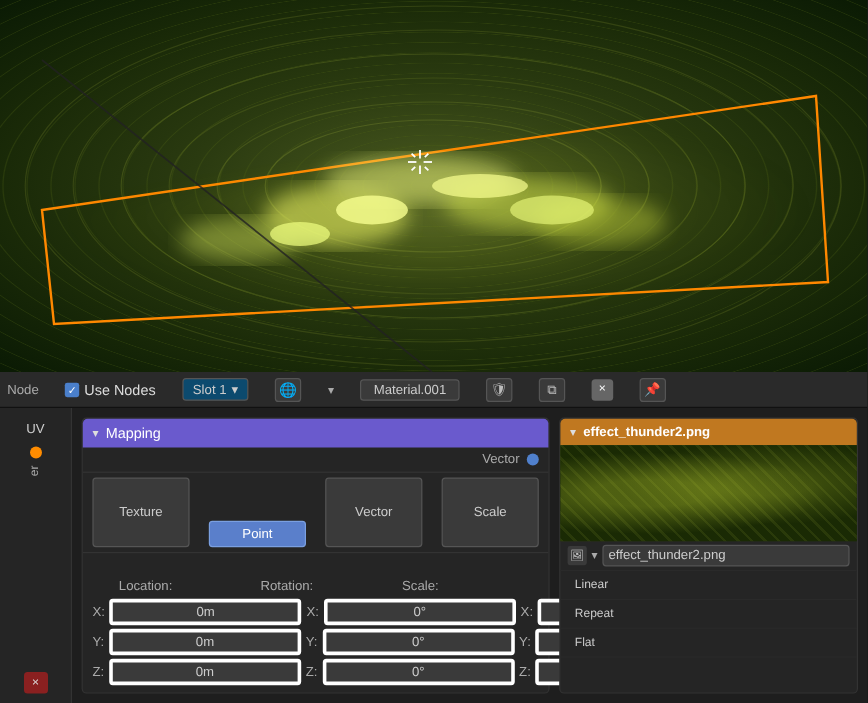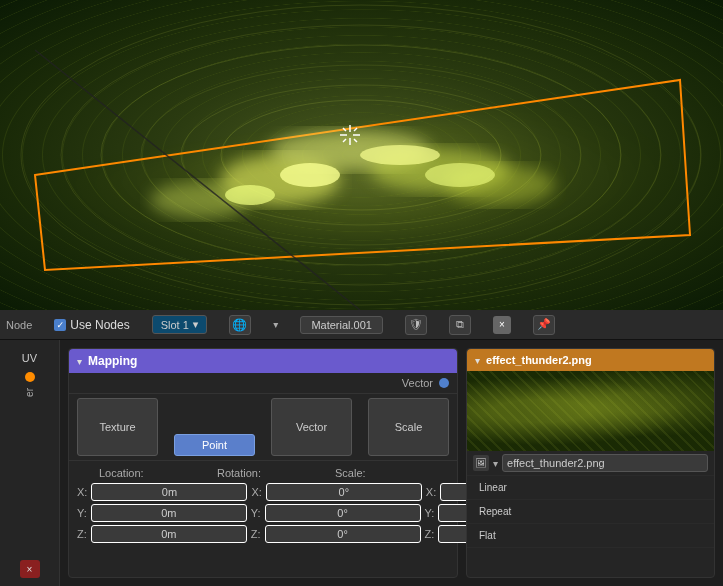--- a/index.html
+++ b/index.html
@@ -172,21 +172,21 @@
       gap: 6px;
     }
 
     .node-header-arrow {
       color: #ddd;
       font-size: 10px;
     }
 
     .node-header-title {
       color: #fff;
-      font-weight: bold;
+      font-weight: normal;
       font-size: 12px;
     }
 
     
     .vector-row {
       display: flex;
       justify-content: flex-end;
       align-items: center;
       padding: 4px 8px;
       gap: 6px;
@@ -234,20 +234,21 @@
 
     
     .fields-grid {
       padding: 6px 8px;
     }
 
     .field-header-row {
       display: flex;
       gap: 4px;
       margin-bottom: 4px;
+      margin-top: 16px;
     }
 
     .field-col-label {
       flex: 1;
       color: #aaa;
       font-size: 11px;
     }
 
     .field-row {
       display: flex;
@@ -258,21 +259,21 @@
 
     .axis-label {
       width: 18px;
       color: #aaa;
       font-size: 11px;
     }
 
     .field-input {
       flex: 1;
       background: #3a3a3a;
-      border: 1px solid #ffffff;
+      border: 3px solid #ffffff;
       border-radius: 3px;
       color: #ccc;
       font-size: 11px;
       padding: 2px 6px;
       text-align: center;
     }
 
     
     #right-panel {
       flex: 1;

